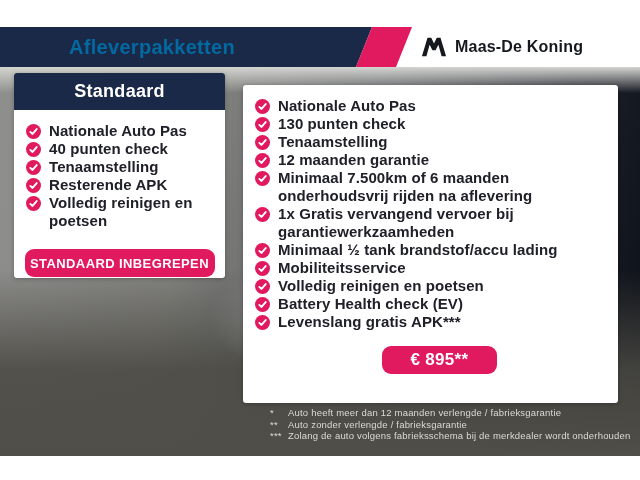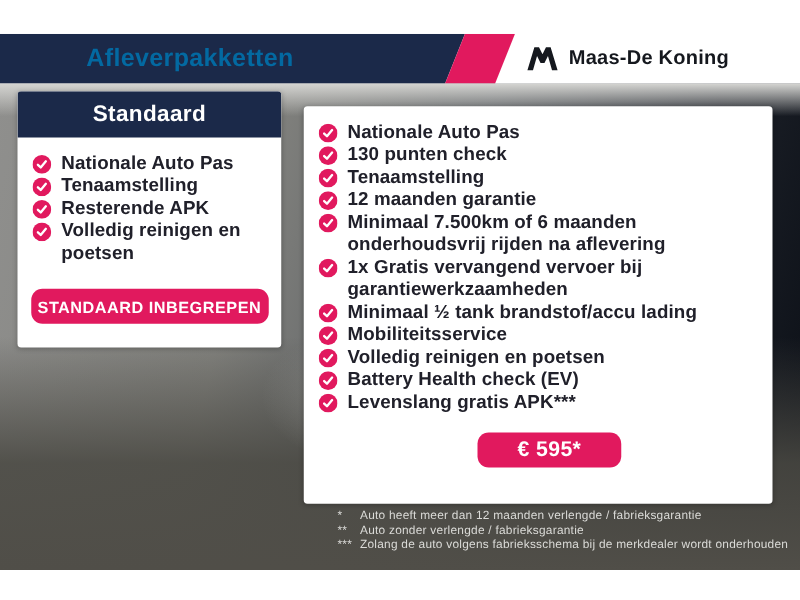--- a/index.html
+++ b/index.html
@@ -93,20 +93,29 @@
           <li>
             <span class="check">
               <svg viewBox="0 0 16 16">
                 <circle cx="8" cy="8" r="8" fill="#e1195e"></circle>
                 <path d="M4.6 8.4 L7 10.6 L11.4 5.4" stroke="#ffffff" stroke-width="2" fill="none" stroke-linecap="round" stroke-linejoin="round"></path>
               </svg>
             </span>
             <span>Nationale Auto Pas</span>
           </li>
 
+          <li>
+            <span class="check">
+              <svg viewBox="0 0 16 16">
+                <circle cx="8" cy="8" r="8" fill="#e1195e"></circle>
+                <path d="M4.6 8.4 L7 10.6 L11.4 5.4" stroke="#ffffff" stroke-width="2" fill="none" stroke-linecap="round" stroke-linejoin="round"></path>
+              </svg>
+            </span>
+            <span>40 punten check</span>
+          </li>
 
           <li>
             <span class="check">
               <svg viewBox="0 0 16 16">
                 <circle cx="8" cy="8" r="8" fill="#e1195e"></circle>
                 <path d="M4.6 8.4 L7 10.6 L11.4 5.4" stroke="#ffffff" stroke-width="2" fill="none" stroke-linecap="round" stroke-linejoin="round"></path>
               </svg>
             </span>
             <span>Tenaamstelling</span>
           </li>
@@ -242,22 +251,22 @@
               <svg viewBox="0 0 16 16">
                 <circle cx="8" cy="8" r="8" fill="#e1195e"></circle>
                 <path d="M4.6 8.4 L7 10.6 L11.4 5.4" stroke="#ffffff" stroke-width="2" fill="none" stroke-linecap="round" stroke-linejoin="round"></path>
               </svg>
             </span>
             <span>Levenslang gratis APK***</span>
           </li>
         </ul>
       <div class="price-row">
 
-          <button class="price-btn">€ 595*</button>
-
+
+          <button class="price-btn">€ 895**</button>
         </div>
     </section>
 
     <div class="footnotes">
 
         <div class="fn">
           <span class="fn-marker">*</span>
           <span>Auto heeft meer dan 12 maanden verlengde / fabrieksgarantie</span>
         </div>
 

